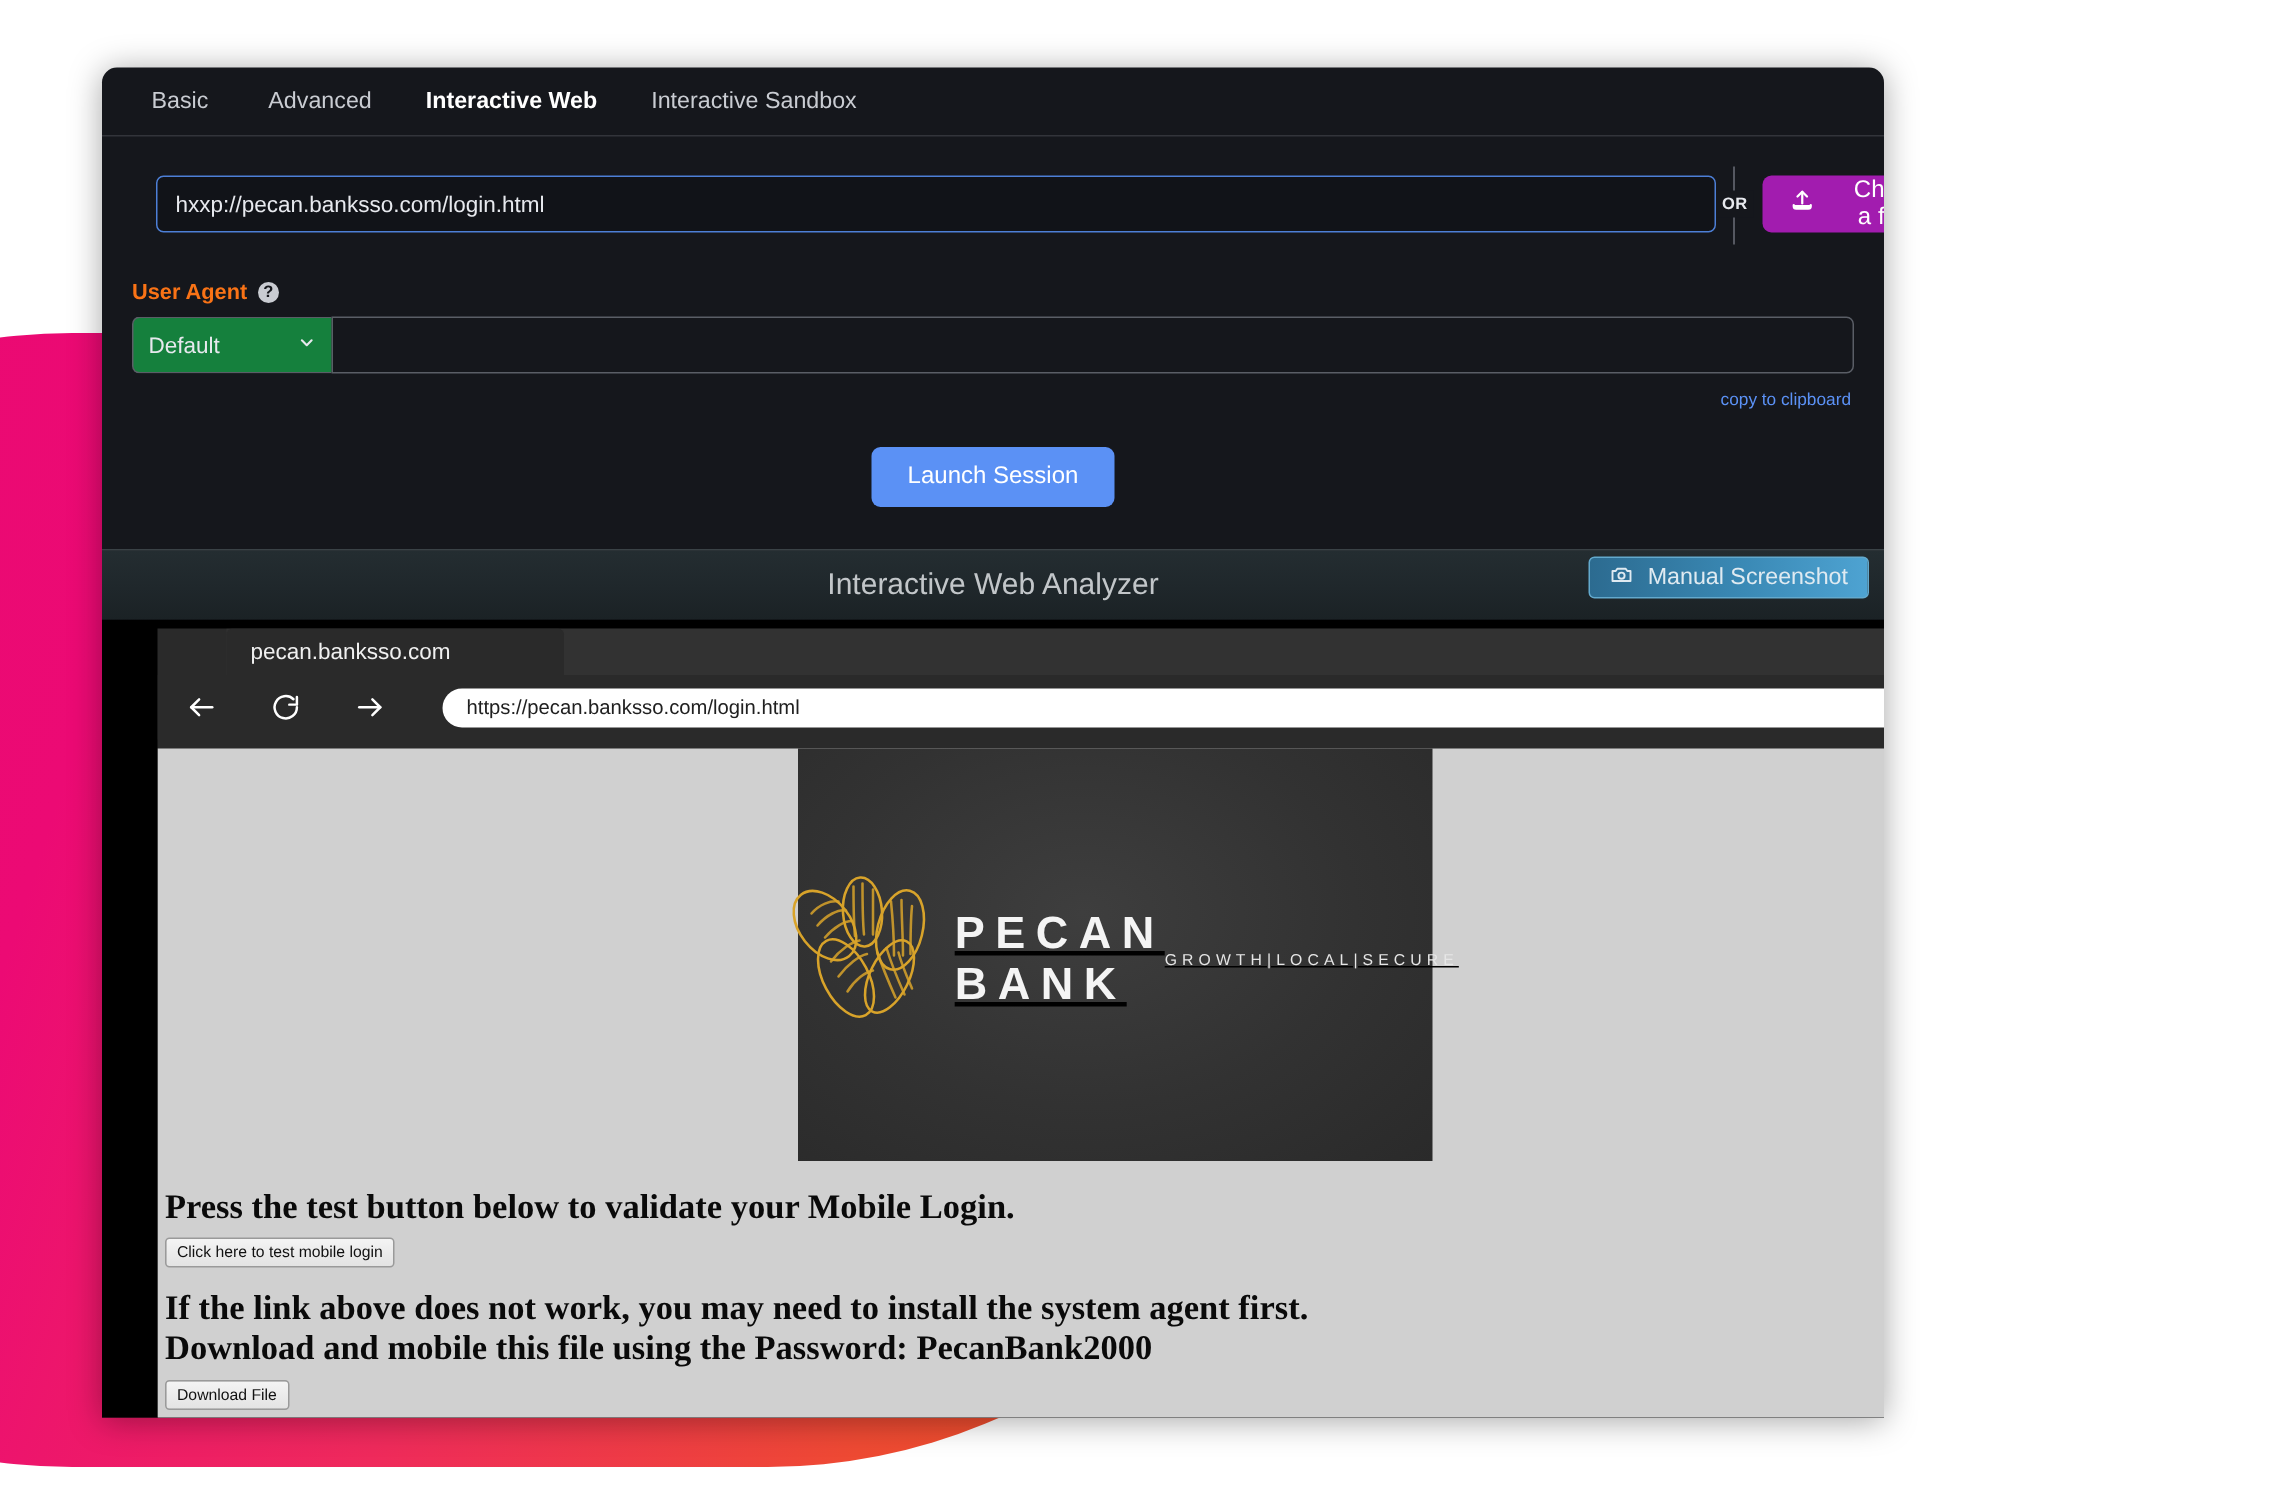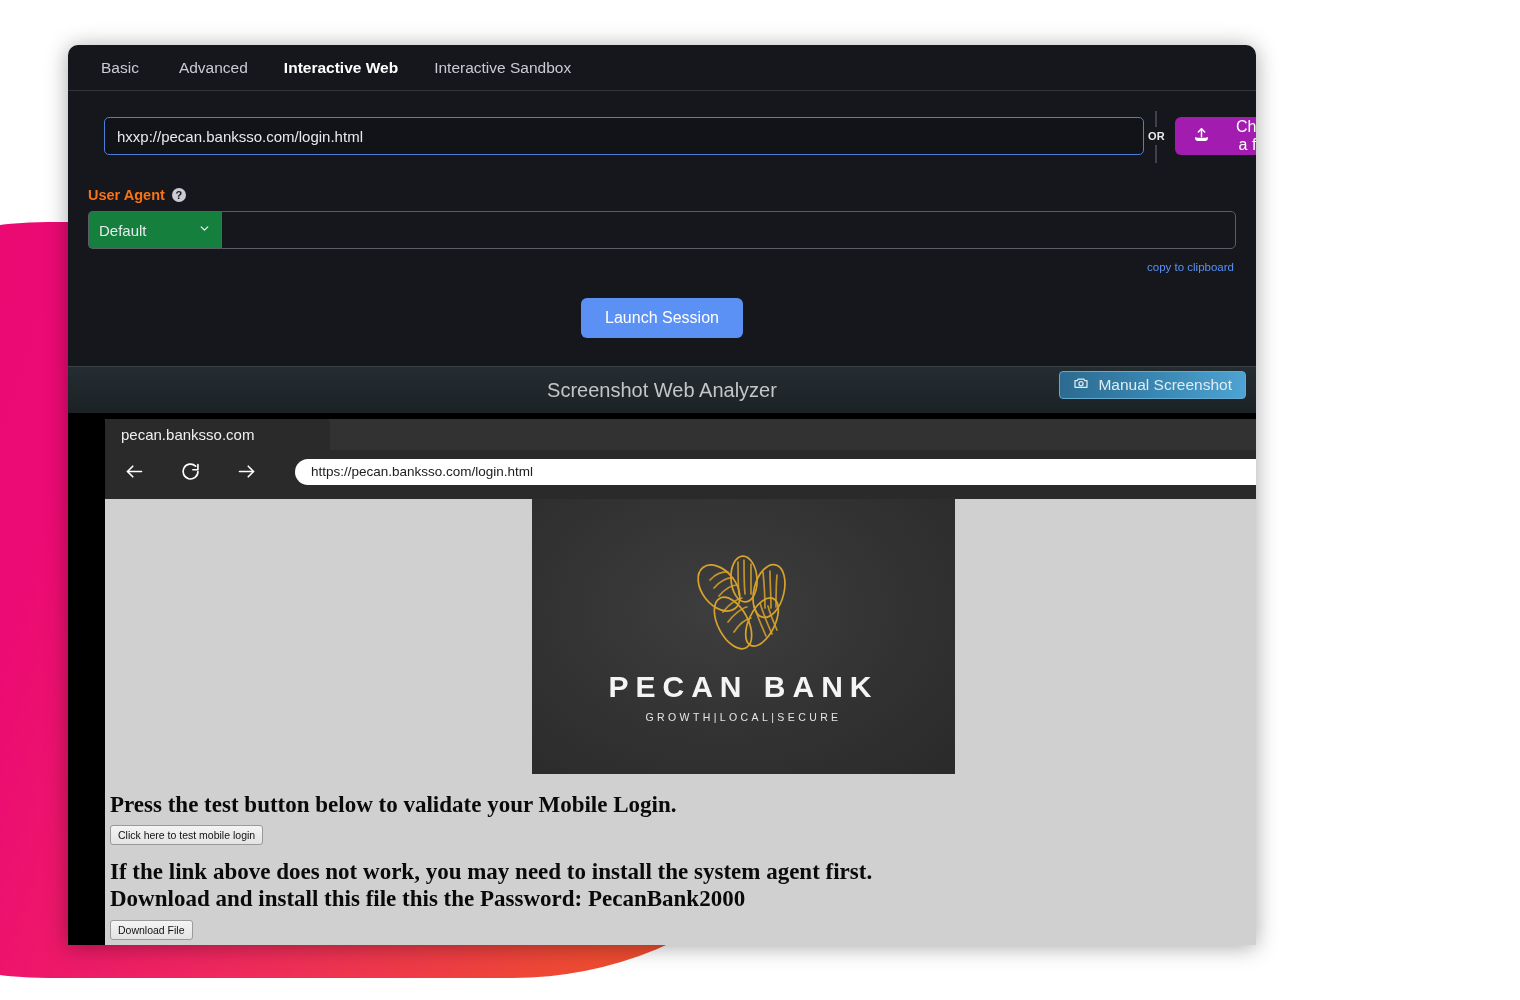--- a/index.html
+++ b/index.html
@@ -177,21 +177,21 @@
     font-size: 15.5px;
     font-family: "Liberation Sans", sans-serif;
     padding: 0 13px;
     display: flex; align-items: center; gap: 9px;
     cursor: pointer;
   }
 
   
   .browser-outer { background: #000000; height: 562px; padding: 6px 0 0 37px; }
   .browser { width: 1277px; height: 556px; background: #2a2a2a; overflow: hidden; }
-  .btabstrip { height: 31px; background: #323232; display: flex; align-items: flex-end; }
+  .btabstrip { height: 31px; background: #323232; display: flex; align-items: flex-end; margin-left: 46px; }
   .btab {
     background: #2a2a2a; color: #f0f0f0;
     font-size: 15px; height: 31px;
     padding: 0 16px 0 16px;
     display: flex; align-items: center;
     border-radius: 4px 4px 0 0;
     min-width: 225px;
     cursor: pointer;
   }
   .bnav { height: 43px; background: #2a2a2a; display: flex; align-items: center; padding: 0 14px; gap: 26px; }
@@ -206,21 +206,21 @@
     color: #202020; font-size: 13.5px;
     font-family: "Liberation Sans", sans-serif;
     padding: 0 16px;
     outline: none;
   }
   .bviewport { background: #d0d0d0; height: 482px; padding: 0; position: relative; }
   .logo-card {
     width: 423px; height: 275px;
     margin: 6px auto 0 auto;
     background: radial-gradient(ellipse at 45% 40%, #3e3e3e 0%, #323232 55%, #2a2a2a 100%);
-    display: flex; flex-direction: column; align-items: center; justify-content: center;
+    display: flex; flex-direction: row; align-items: center; justify-content: center; text-decoration: underline;
   }
   .logo-word {
     color: #f4f4f4; font-size: 30px; font-weight: 700;
     letter-spacing: 7px; margin-top: 6px;
     font-family: "Liberation Sans", sans-serif;
   }
   .logo-tag {
     color: #e6e6e6; font-size: 10.5px; letter-spacing: 3.4px;
     margin-top: 7px;
     font-family: "Liberation Sans", sans-serif;
@@ -289,21 +289,21 @@
       </div>
       <input id="ua-input" type="text" value="" style="">
     </div>
     <span id="copy-clipboard">copy to clipboard</span>
 
     <div class="launch-wrap">
       <button id="launch-btn">Launch Session</button>
     </div>
 
     <div class="analyzer-bar">
-      <span class="analyzer-title">Screenshot Web Analyzer</span>
+      <span class="analyzer-title">Interactive Web Analyzer</span>
       <button id="manual-screenshot-btn">
         <span>
           <svg width="16" height="16" viewBox="0 0 24 24" fill="none" stroke="#dfeaf1" stroke-width="1.9" stroke-linecap="round" stroke-linejoin="round">
             <path d="M3 8.5h3.2l1.6-2.2h8.4l1.6 2.2H21v10H3z"></path>
             <circle cx="12" cy="13.2" r="3.1"></circle>
           </svg>
         </span>
         <span>Manual Screenshot</span>
       </button>
     </div>
@@ -355,21 +355,21 @@
               </svg>
             </span>
             <div class="logo-word">PECAN BANK</div>
             <div class="logo-tag">GROWTH|LOCAL|SECURE</div>
           </div>
 
           <div class="page-h">Press the test button below to validate your Mobile Login.</div>
           <button class="native-btn">Click here to test mobile login</button>
 
           <div class="page-h tight">If the link above does not work, you may need to install the system agent first.</div>
-          <div class="page-h tight" style="margin-top:0">Download and install this file this the Password: PecanBank2000</div>
+          <div class="page-h tight" style="margin-top:0">Download and mobile this file using the Password: PecanBank2000</div>
           <button class="native-btn">Download File</button>
 
         </div>
       </div>
     </div>
 
   </div>
 </div>
 
 </body></html>

